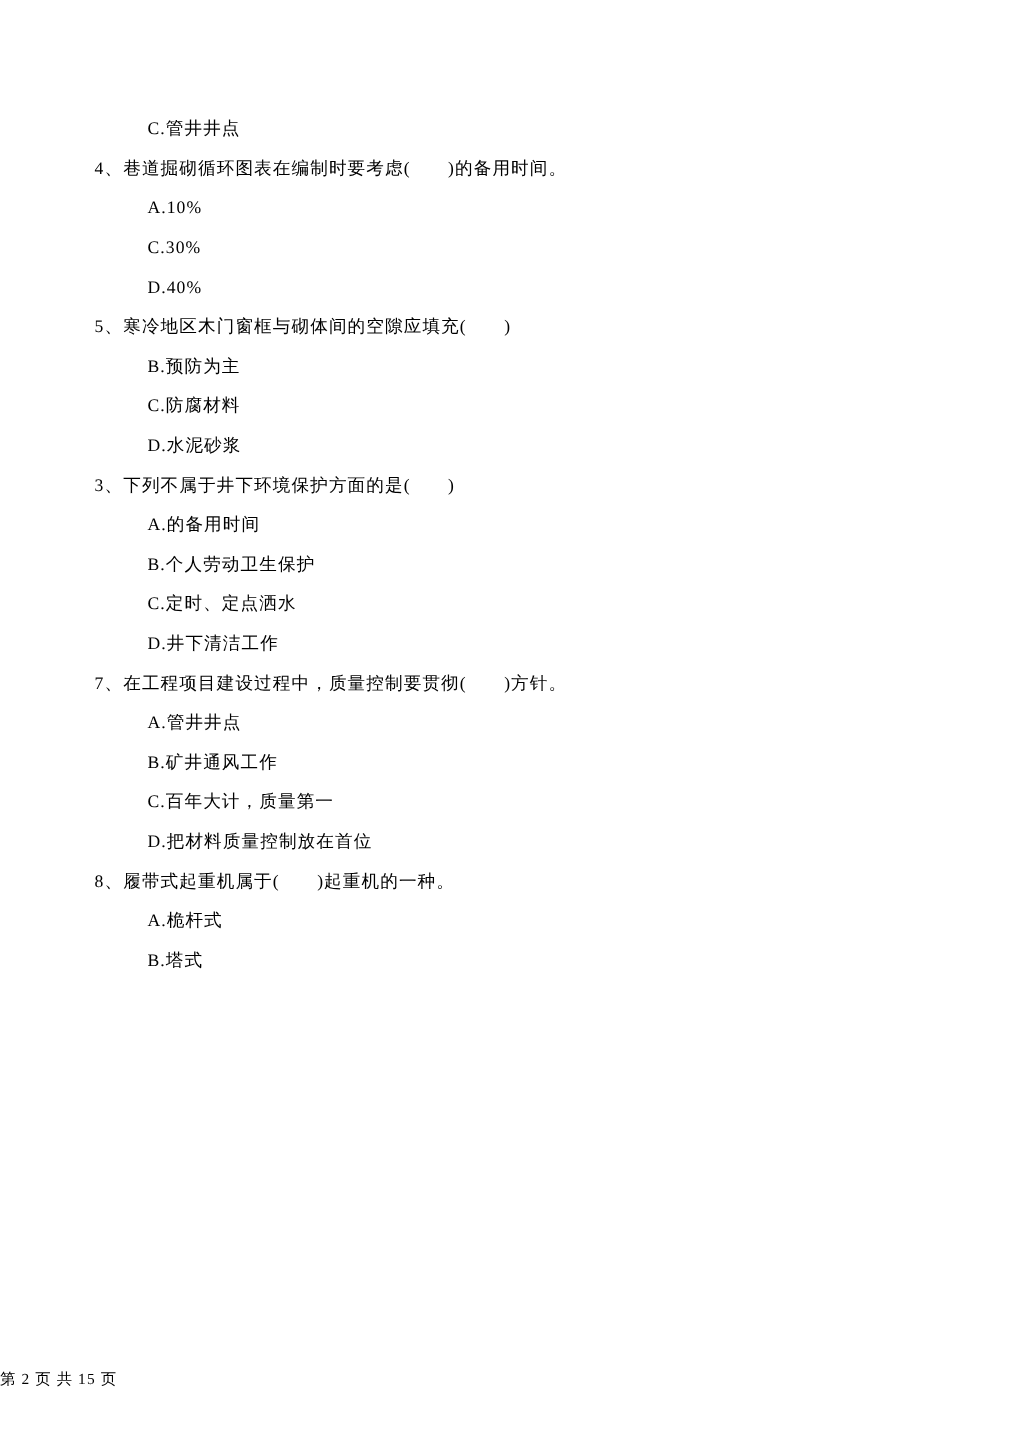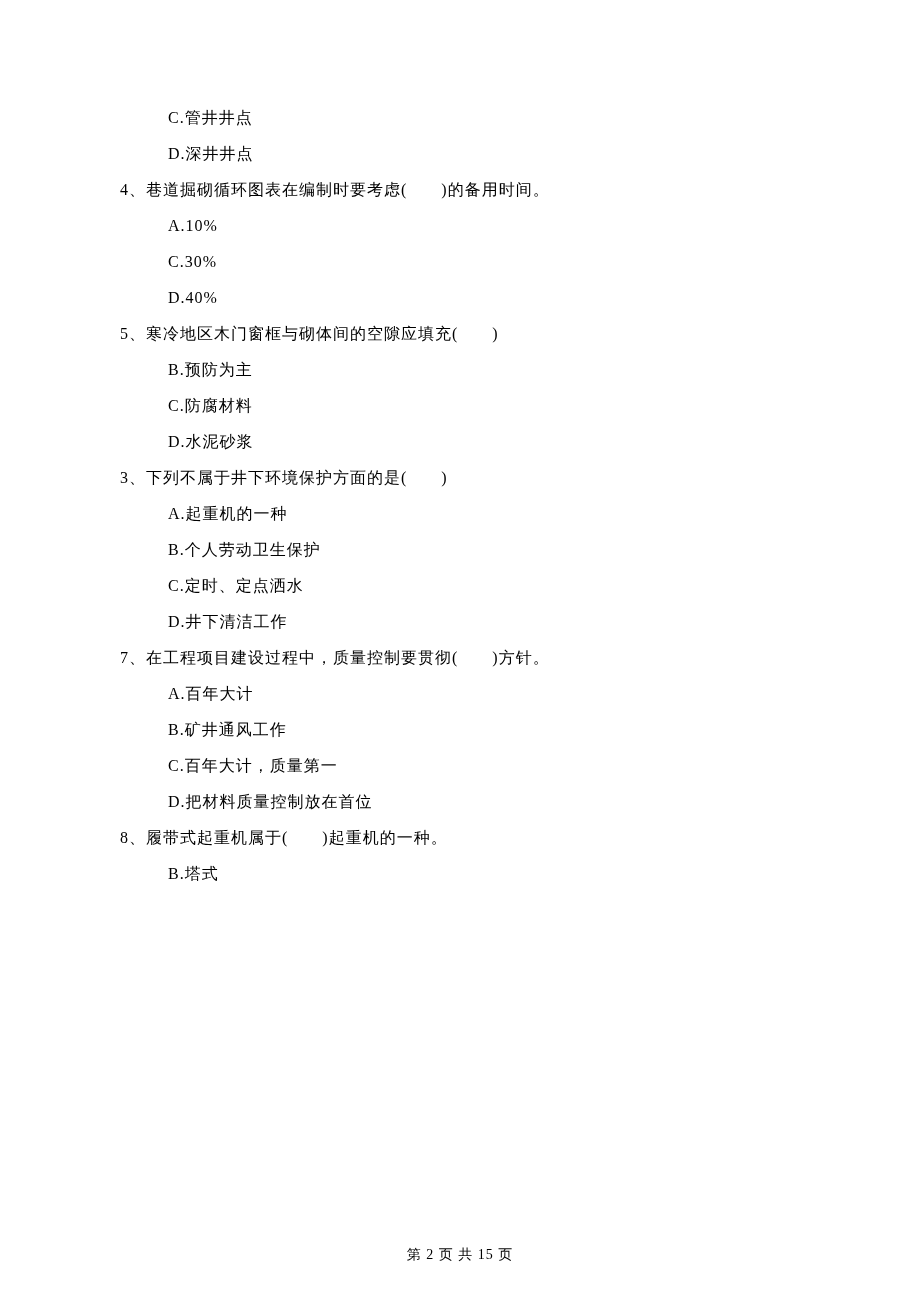--- a/index.html
+++ b/index.html
@@ -8,68 +8,68 @@
       margin: 0;
       padding: 0;
       width: 920px;
       height: 1302px;
       position: relative;
       font-size: 16px;
       color: #000;
       line-height: 1.0;
     }
     .content {
-      padding: 90px 120px 0 120px;
+      padding: 90px 120px 0 86px;
     }
     .question-stem {
       margin: 20px 0 18px 0;
       letter-spacing: 1px;
     }
     .option {
       margin: 20px 0 20px 48px;
       letter-spacing: 1px;
     }
     .footer {
       position: absolute;
       bottom: 40px;
       left: 0;
       right: 0;
-      text-align: center;
+      text-align: left;
       font-size: 14px;
       letter-spacing: 1px;
     }
   </style>
 </head>
 <body>
 
 <div class="content">
 
   <div class="option">C.管井井点</div>
-  <div class="option">D.深井井点</div>
 
   <div class="question-stem">4、巷道掘砌循环图表在编制时要考虑(　　)的备用时间。</div>
   <div class="option">A.10%</div>
   <div class="option">C.30%</div>
   <div class="option">D.40%</div>
 
   <div class="question-stem">5、寒冷地区木门窗框与砌体间的空隙应填充(　　)</div>
   <div class="option">B.预防为主</div>
   <div class="option">C.防腐材料</div>
   <div class="option">D.水泥砂浆</div>
 
   <div class="question-stem">3、下列不属于井下环境保护方面的是(　　)</div>
-  <div class="option">A.起重机的一种</div>
+  <div class="option">A.的备用时间</div>
   <div class="option">B.个人劳动卫生保护</div>
   <div class="option">C.定时、定点洒水</div>
   <div class="option">D.井下清洁工作</div>
 
   <div class="question-stem">7、在工程项目建设过程中，质量控制要贯彻(　　)方针。</div>
-  <div class="option">A.百年大计</div>
+  <div class="option">A.管井井点</div>
   <div class="option">B.矿井通风工作</div>
   <div class="option">C.百年大计，质量第一</div>
   <div class="option">D.把材料质量控制放在首位</div>
 
   <div class="question-stem">8、履带式起重机属于(　　)起重机的一种。</div>
+  <div class="option">A.桅杆式</div>
   <div class="option">B.塔式</div>
 
 </div>
 
 <div class="footer">第 2 页 共 15 页</div>
 
 </body></html>

